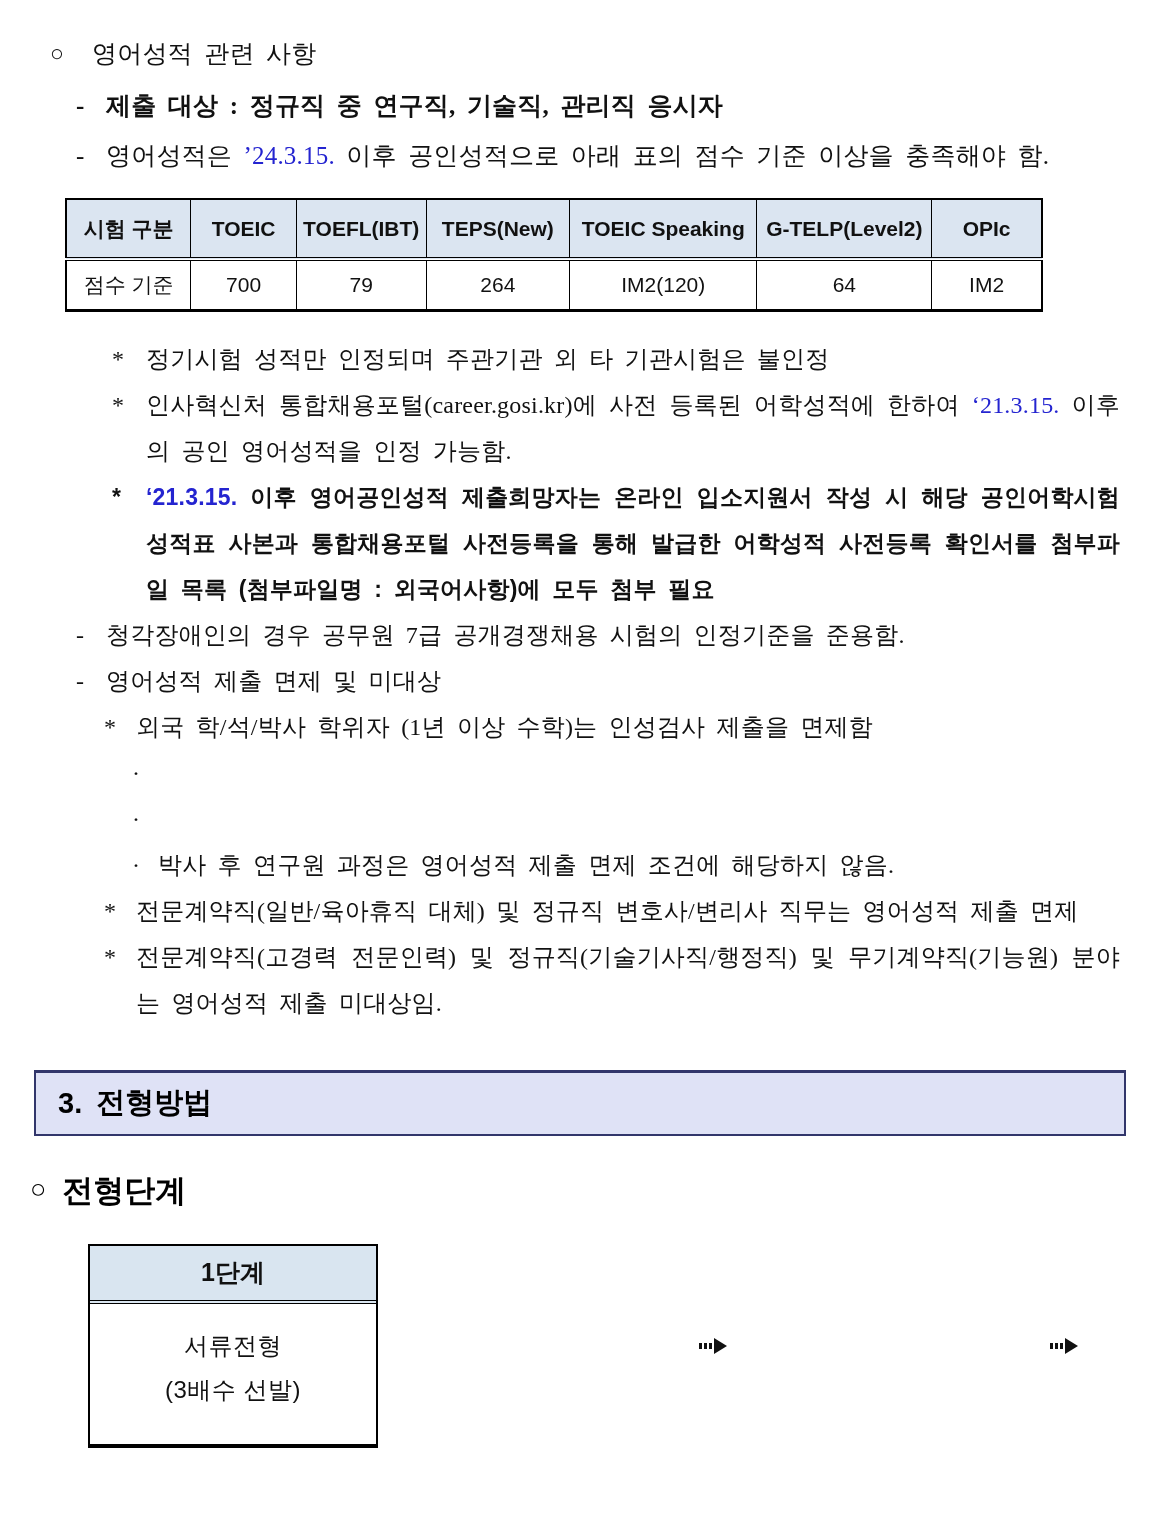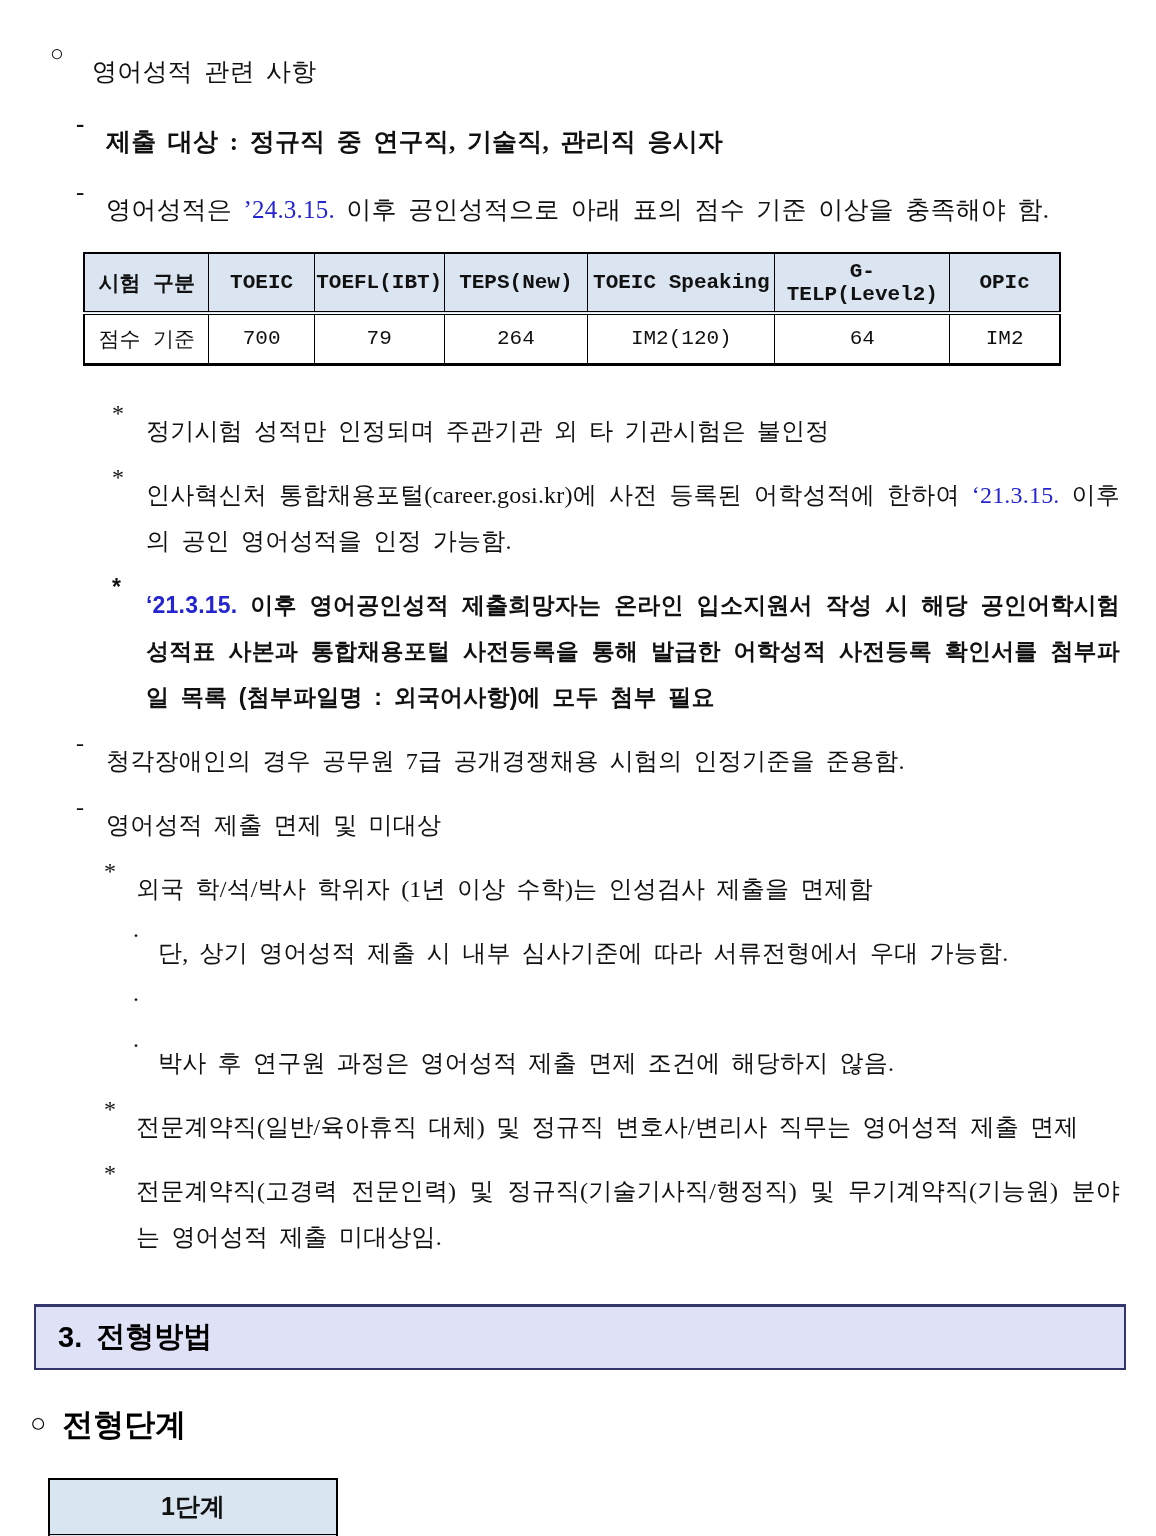--- a/index.html
+++ b/index.html
@@ -15,39 +15,39 @@
   body{
     width:1156px;height:1536px;margin:0 auto;position:relative;
     color:var(--ink);
     font-family:"Liberation Serif","DejaVu Serif",serif;
   }
   .page{width:1156px;height:1536px;padding:34px 36px 0 0;overflow:hidden;}
 
   
   .line{display:flex;align-items:flex-start;font-size:24px;line-height:46px;}
   .line .marker{flex:0 0 auto;text-align:left;}
-  .line .txt{flex:1 1 auto;text-align:justify;word-spacing:5px;letter-spacing:0.2px;margin-top:18px;}
+  .line .txt{flex:1 1 auto;text-align:justify;word-spacing:5px;letter-spacing:0.2px;}
 
   .top-line{font-size:25px;line-height:40px;}
   .l-circle{padding-left:50px;}  .l-circle .marker{width:42px;font-size:23px;}
   .l-dash{padding-left:76px;}    .l-dash .marker{width:30px;}
   .l-star{padding-left:112px;}   .l-star .marker{width:34px;}
   .l-star2{padding-left:104px;}  .l-star2 .marker{width:32px;}
   .l-dot{padding-left:132px;}    .l-dot .marker{width:26px;}
 
   .bold{font-weight:bold;}
   .gothic{font-family:"Liberation Sans","DejaVu Sans",sans-serif;}
   .blue{color:var(--accent_blue);}
 
   .mt12{margin-top:12px;} .mt10{margin-top:10px;}
 
   
   table.score{
-    border-collapse:collapse;margin:22px 0 0 83px;width:978px;
-    font-family:Liberation Mono, monospace;
+    border-collapse:collapse;margin:22px 0 0 65px;width:978px;
+    font-family:Liberation Sans, sans-serif;
     table-layout:fixed;
   }
   table.score{border:2px solid #000;border-bottom-width:3px;}
   table.score th,table.score td{
     border-left:1px solid #000;border-right:1px solid #000;
     text-align:center;vertical-align:middle;font-size:21px;
   }
   table.score th{
     background:var(--table_header_bg);font-weight:bold;height:60px;
     border-bottom:4px double #000;
@@ -69,21 +69,21 @@
 
   .stage-heading{
     margin:34px 0 0 30px;display:flex;align-items:center;gap:16px;
     font-family:"Liberation Sans","DejaVu Sans",sans-serif;
     font-weight:bold;font-size:31px;color:#000;
   }
   .stage-heading .circ{font-size:27px;transform:translateY(-1px);}
 
   
   .flow{
-    margin:32px 0 0 48px;width:992px;display:flex;align-items:center;
+    margin:32px 0 0 88px;width:992px;display:flex;align-items:center;
     justify-content:space-between;
     font-family:"Liberation Sans","DejaVu Sans",sans-serif;
   }
   .stage-box{width:290px;border:2px solid #000;border-bottom-width:4px;background:#fff;}
   .stage-head{
     height:58px;background:var(--stage_header_bg);
     border-bottom:4px double #000;
     display:flex;align-items:center;justify-content:center;
     font-weight:bold;font-size:25px;
   }
@@ -188,21 +188,20 @@
       <span class="txt">영어성적 제출 면제 및 미대상</span>
     </div>
 
     <div class="line l-star2">
       <span class="marker">*</span>
       <span class="txt">외국 학/석/박사 학위자 (1년 이상 수학)는 인성검사 제출을 면제함</span>
     </div>
 
     <div class="line l-dot">
       <span class="marker">·</span>
-      <span class="txt">단, 상기 영어성적 제출 시 내부 심사기준에 따라 서류전형에서 우대 가능함.</span>
     </div>
 
     <div class="line l-dot">
       <span class="marker">·</span>
     </div>
 
     <div class="line l-dot">
       <span class="marker">·</span>
       <span class="txt">박사 후 연구원 과정은 영어성적 제출 면제 조건에 해당하지 않음.</span>
     </div>

